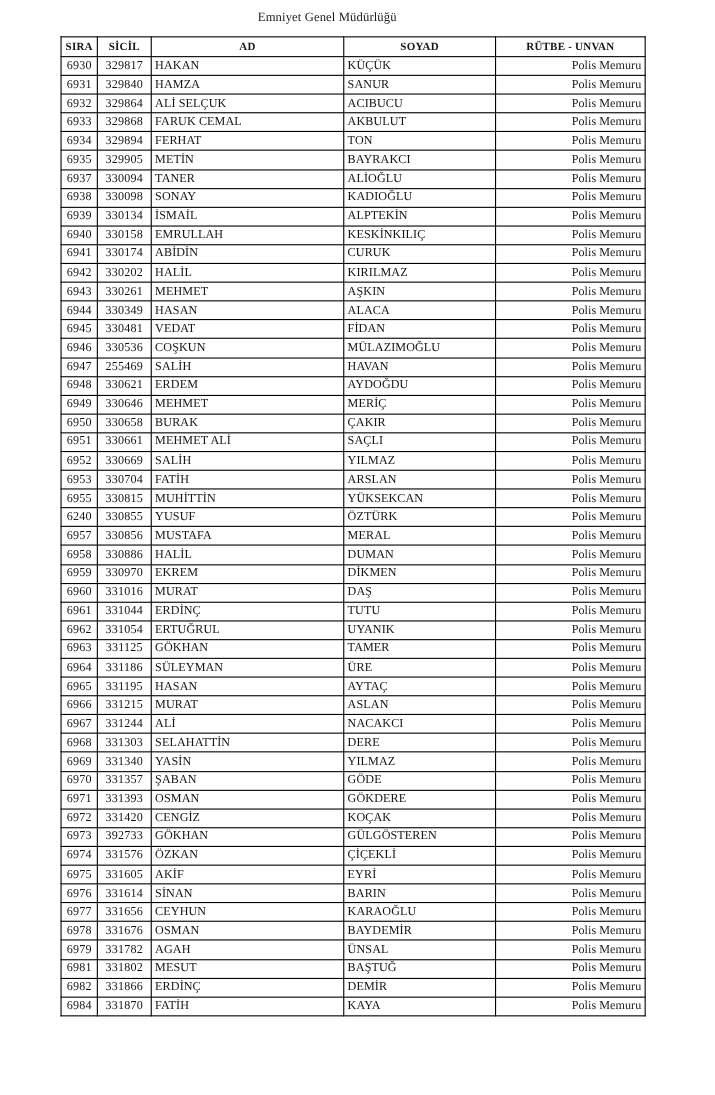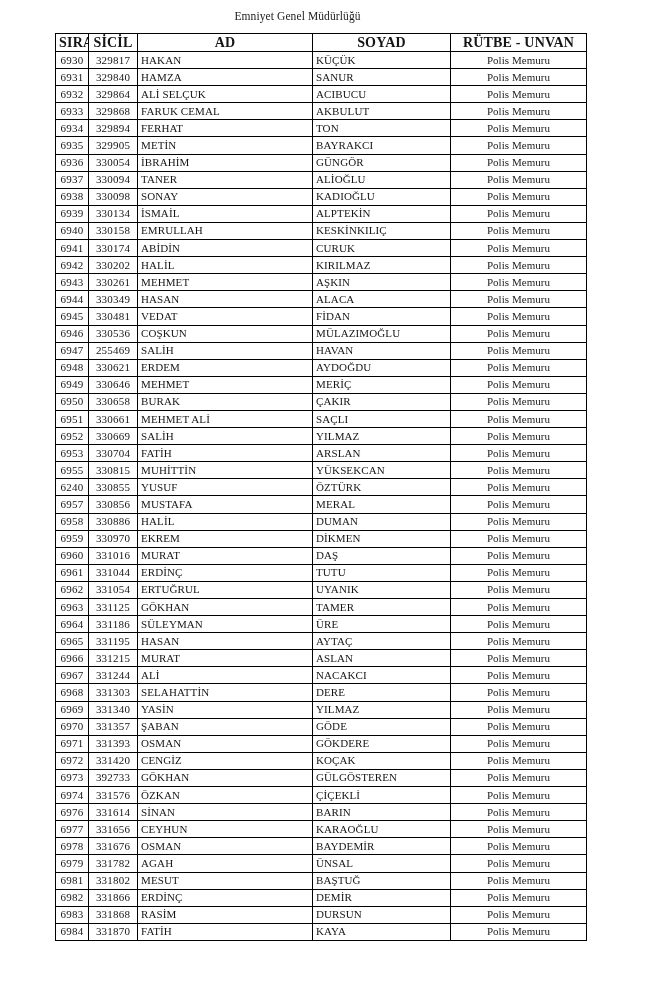--- a/index.html
+++ b/index.html
@@ -56,35 +56,35 @@
     line-height: 15px;
     padding: 0 3px;
     font-size: 11px;
     vertical-align: middle;
     white-space: nowrap;
     overflow: hidden;
   }
   table.reg thead th {
     text-align: center;
     font-weight: bold;
-    font-size: 14px;
+    font-size: 10px;
     letter-spacing: 0.2px;
     height: 17px;
     border-bottom: 1.2px solid #000;
   }
   td.sira, td.sicil {
     text-align: center;
     letter-spacing: 0.2px;
   }
   td.ad, td.soyad {
     text-align: left;
     letter-spacing: 0.1px;
   }
   td.rutbe {
-    text-align: center;
+    text-align: right;
     font-size: 10px;
     letter-spacing: 0.05px;
     color: #222;
   }
 </style>
 </head>
 <body>
 
 <div class="page">
 
@@ -145,27 +145,20 @@
             <td class="rutbe">Polis Memuru</td>
           </tr>
           <tr>
             <td class="sira">6935</td>
             <td class="sicil">329905</td>
             <td class="ad">METİN</td>
             <td class="soyad">BAYRAKCI</td>
             <td class="rutbe">Polis Memuru</td>
           </tr>
           <tr>
-            <td class="sira">6936</td>
-            <td class="sicil">330054</td>
-            <td class="ad">İBRAHİM</td>
-            <td class="soyad">GÜNGÖR</td>
-            <td class="rutbe">Polis Memuru</td>
-          </tr>
-          <tr>
             <td class="sira">6937</td>
             <td class="sicil">330094</td>
             <td class="ad">TANER</td>
             <td class="soyad">ALİOĞLU</td>
             <td class="rutbe">Polis Memuru</td>
           </tr>
           <tr>
             <td class="sira">6938</td>
             <td class="sicil">330098</td>
             <td class="ad">SONAY</td>
@@ -411,20 +404,27 @@
             <td class="rutbe">Polis Memuru</td>
           </tr>
           <tr>
             <td class="sira">6974</td>
             <td class="sicil">331576</td>
             <td class="ad">ÖZKAN</td>
             <td class="soyad">ÇİÇEKLİ</td>
             <td class="rutbe">Polis Memuru</td>
           </tr>
           <tr>
+            <td class="sira">6975</td>
+            <td class="sicil">331605</td>
+            <td class="ad">AKİF</td>
+            <td class="soyad">EYRİ</td>
+            <td class="rutbe">Polis Memuru</td>
+          </tr>
+          <tr>
             <td class="sira">6976</td>
             <td class="sicil">331614</td>
             <td class="ad">SİNAN</td>
             <td class="soyad">BARIN</td>
             <td class="rutbe">Polis Memuru</td>
           </tr>
           <tr>
             <td class="sira">6977</td>
             <td class="sicil">331656</td>
             <td class="ad">CEYHUN</td>
@@ -453,27 +453,20 @@
             <td class="rutbe">Polis Memuru</td>
           </tr>
           <tr>
             <td class="sira">6982</td>
             <td class="sicil">331866</td>
             <td class="ad">ERDİNÇ</td>
             <td class="soyad">DEMİR</td>
             <td class="rutbe">Polis Memuru</td>
           </tr>
           <tr>
-            <td class="sira">6983</td>
-            <td class="sicil">331868</td>
-            <td class="ad">RASİM</td>
-            <td class="soyad">DURSUN</td>
-            <td class="rutbe">Polis Memuru</td>
-          </tr>
-          <tr>
             <td class="sira">6984</td>
             <td class="sicil">331870</td>
             <td class="ad">FATİH</td>
             <td class="soyad">KAYA</td>
             <td class="rutbe">Polis Memuru</td>
           </tr>
         </tbody>
     </table>
   </div>
 

